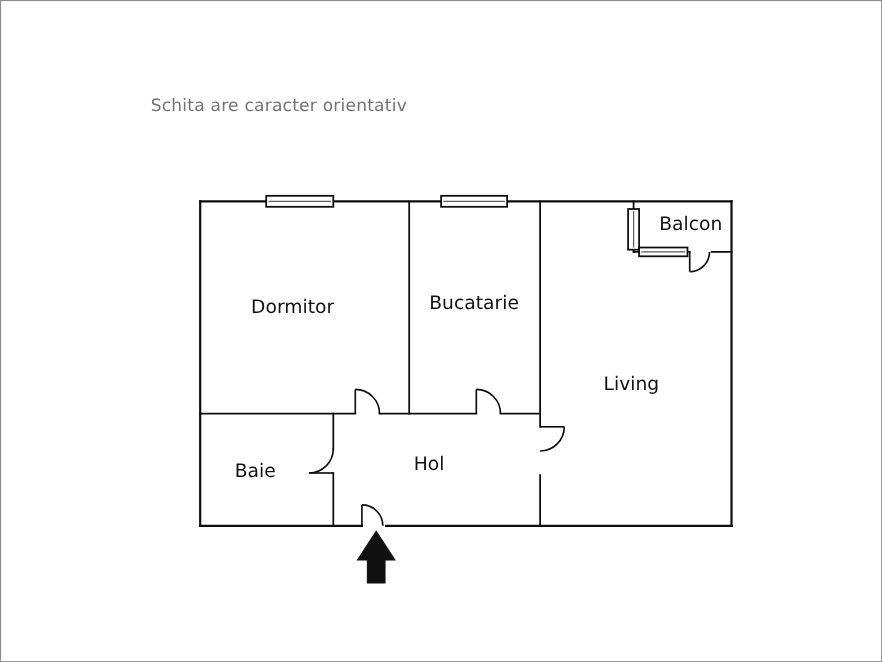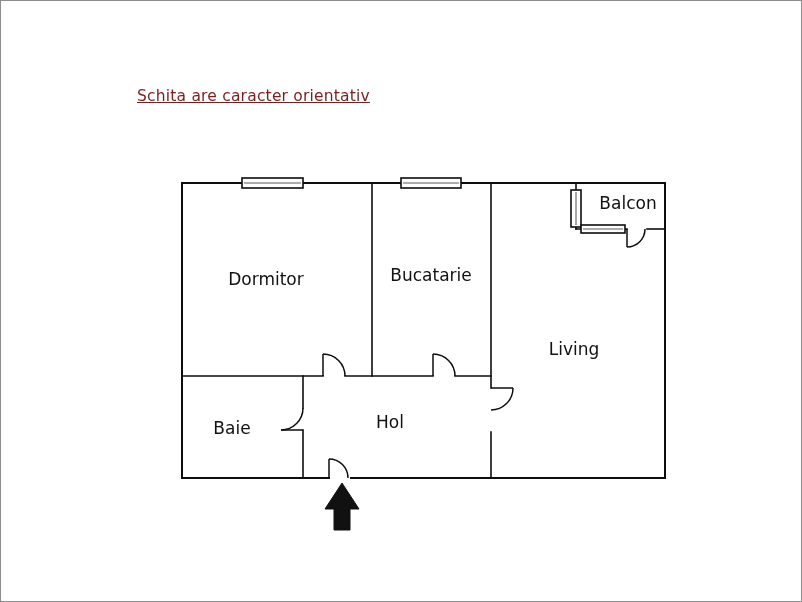--- a/index.html
+++ b/index.html
@@ -19,24 +19,23 @@
     height: 602px;
     box-sizing: border-box;
     background: #ffffff;
     border: 1px solid #8d8d8d;
   }
   #notice {
     position: absolute;
     left: 136px;
     top: 86px;
     font-size: 15.5px;
-    color: #7f1d1d;
+    color: #737373;
     letter-spacing: 0.2px;
     white-space: nowrap;
-    text-decoration: underline;
   }
   #plan-svg {
     position: absolute;
     left: 0;
     top: 0;
   }
   .room-label {
     font-family: "DejaVu Sans", sans-serif;
     font-size: 17px;
     fill: #111111;

